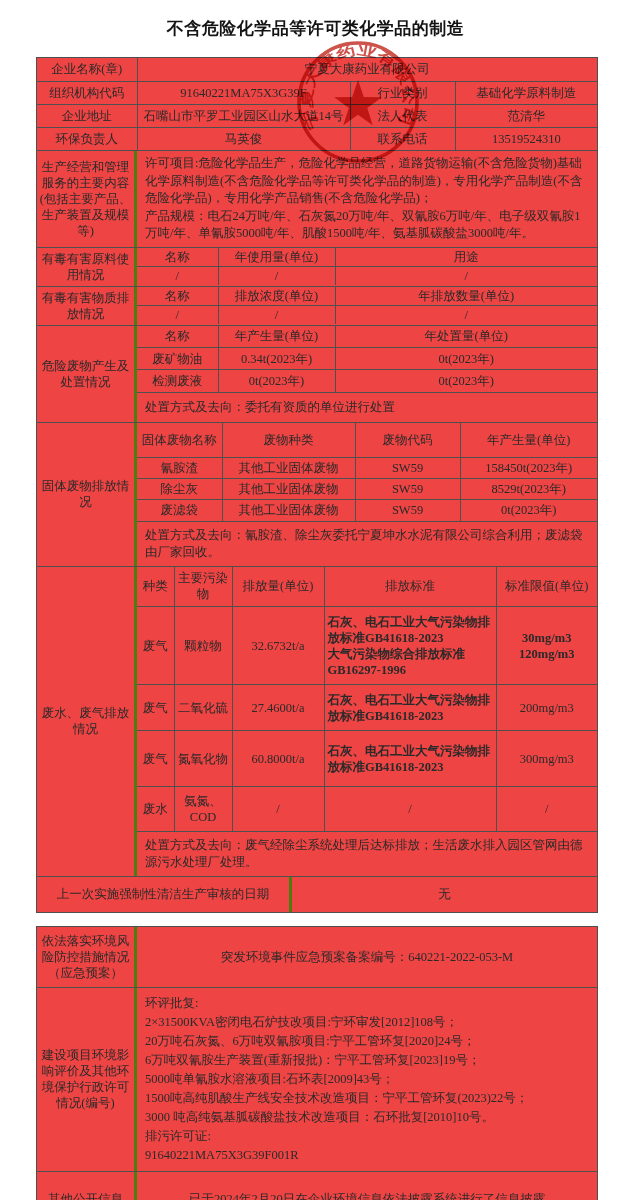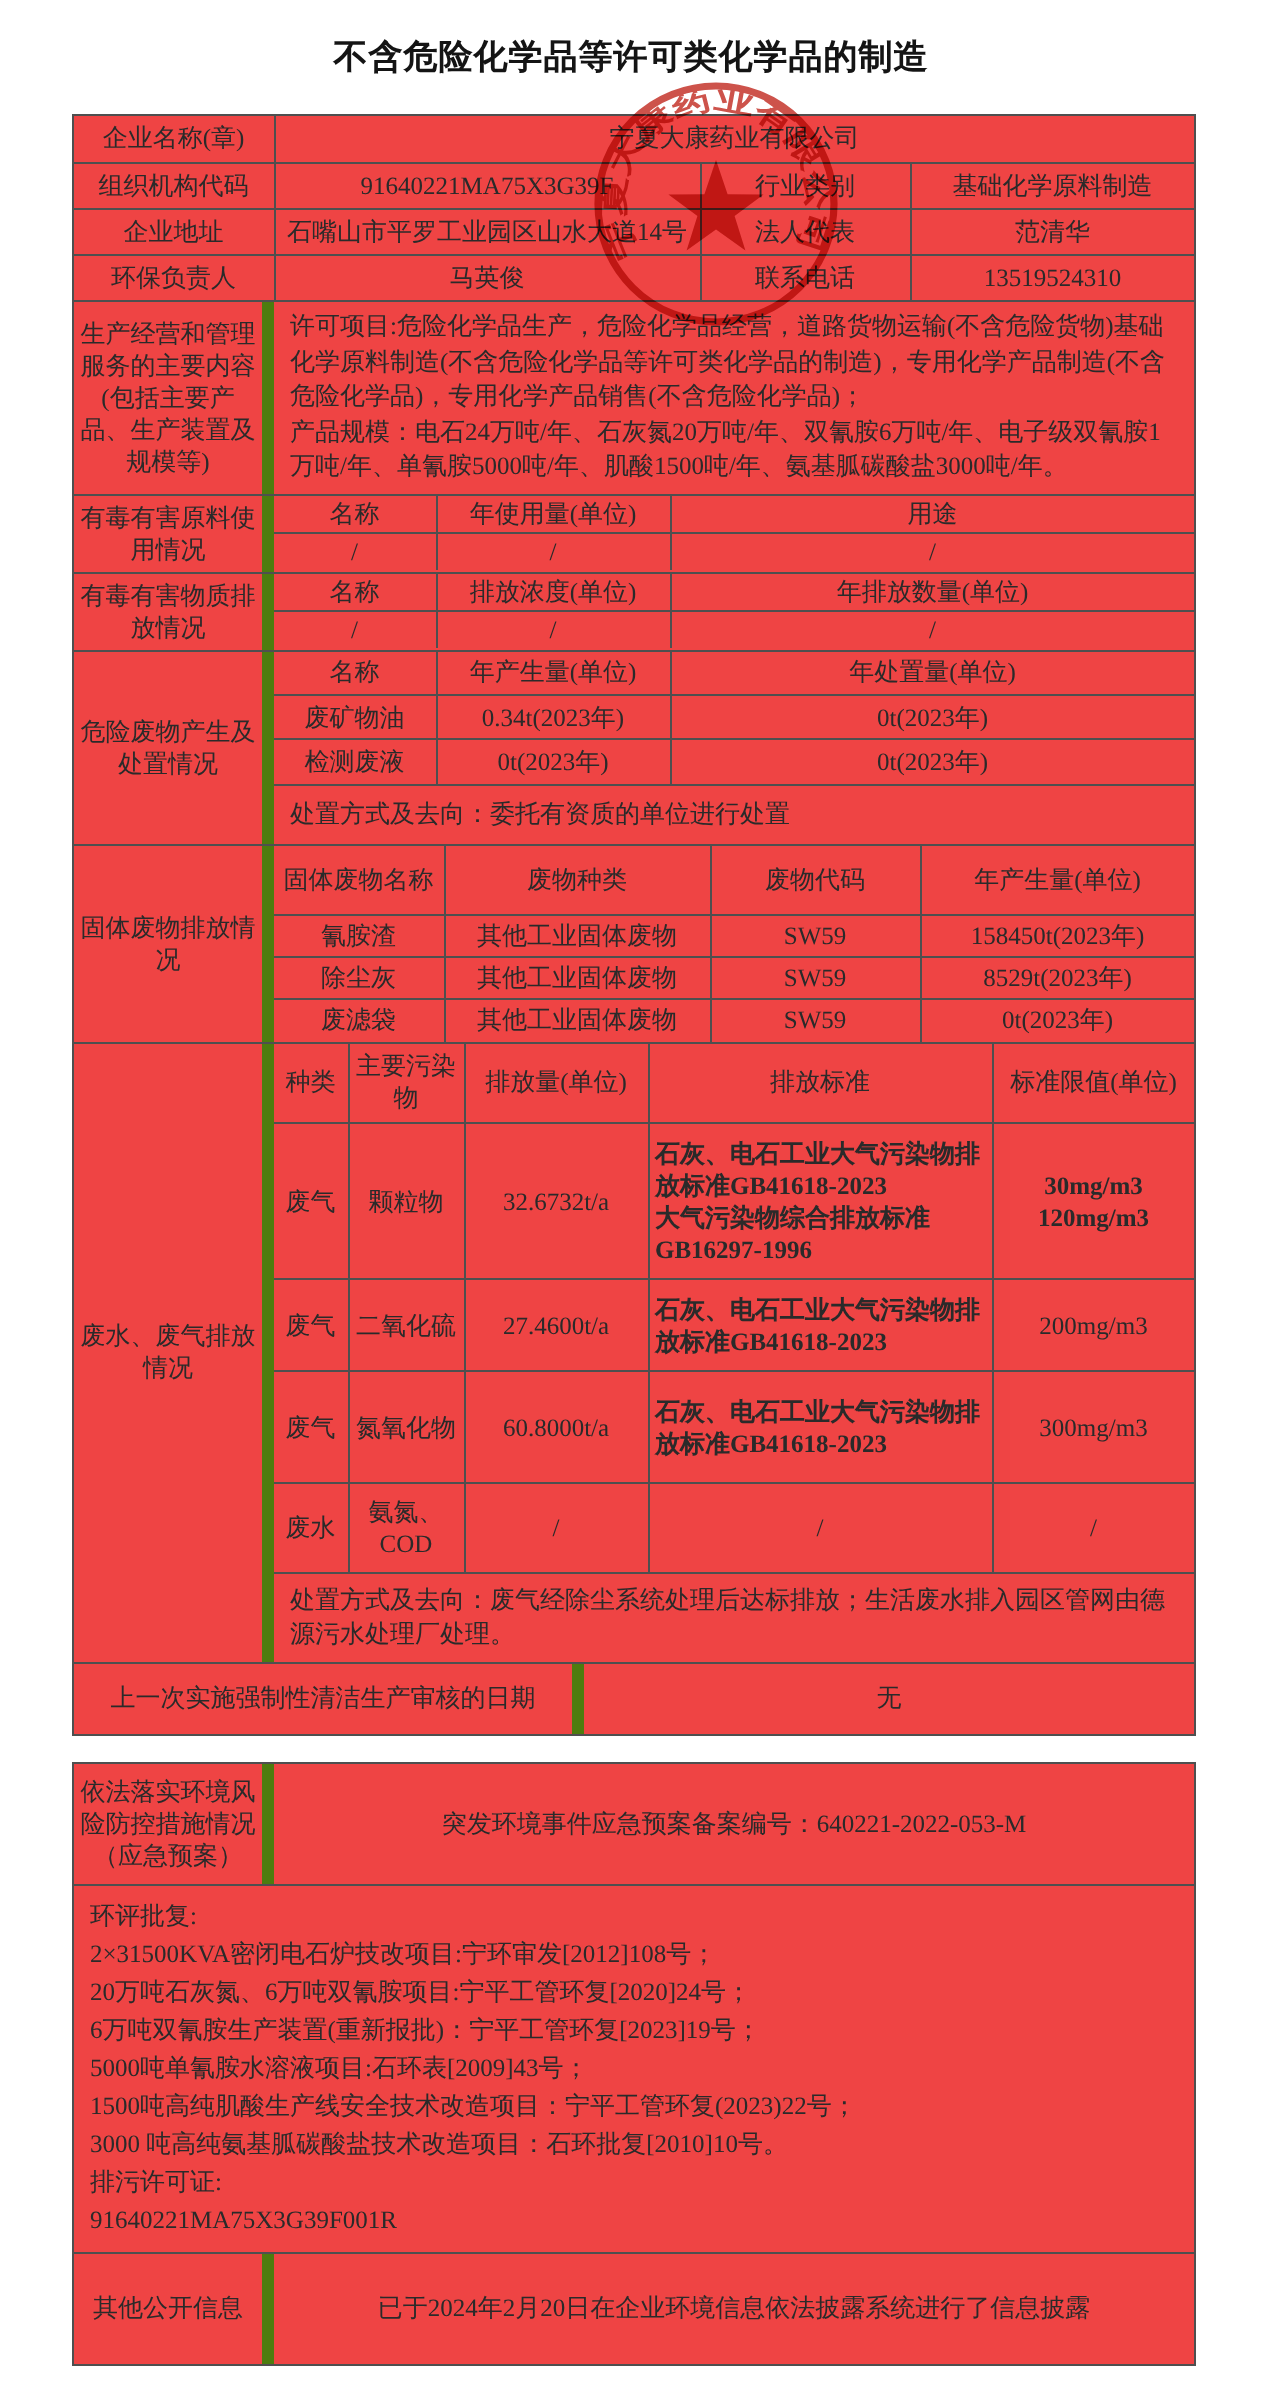--- a/index.html
+++ b/index.html
@@ -30,21 +30,21 @@
     width: 562px;
     margin-left: 36px;
     border: 1px solid #4f4f4f;
     background: #ef4444;
   }
   .tbl2 { margin-top: 13px; }
   .sec { display: flex; border-top: 1px solid #4f4f4f; }
   .sec:first-child { border-top: none; }
   .lab {
     flex: 0 0 100px; width: 100px;
-    border-right: 6px solid #4d7c0f;
+    border-right: 3px solid #4d7c0f;
     display: flex; align-items: center; justify-content: center;
     text-align: center; padding: 3px 2px; line-height: 16px;
   }
   .lab-wide { flex: 0 0 255px; width: 255px; }
   .con { flex: 1; min-width: 0; display: flex; flex-direction: column; }
   .vcenter { justify-content: center; text-align: center; padding: 4px 10px; line-height: 18px; }
   .ccenter { justify-content: center; align-items: center; text-align: center; }
   table { border-collapse: collapse; width: 100%; table-layout: fixed; }
   td {
     border-right: 1px solid #4f4f4f;
@@ -238,20 +238,21 @@
             <td>8529t(2023年)</td>
           </tr>
           <tr style="height:21px">
             <td>废滤袋</td>
             <td>其他工业固体废物</td>
             <td>SW59</td>
             <td>0t(2023年)</td>
           </tr>
         </tbody>
           </table>
+        <div class="disposal disposal-tall">处置方式及去向：氰胺渣、除尘灰委托宁夏坤水水泥有限公司综合利用；废滤袋由厂家回收。</div>
       </div>
     </div>
 
     <div class="sec">
       <div class="lab">废水、废气排放情况</div>
       <div class="con">
         <table>
           <colgroup>
               <col style="width:37px">
               <col style="width:58px">
@@ -311,20 +312,21 @@
   </div>
 
   <div class="tbl tbl2">
 
     <div class="sec" style="min-height:60px">
       <div class="lab">依法落实环境风险防控措施情况（应急预案）</div>
       <div class="con vcenter">突发环境事件应急预案备案编号：640221-2022-053-M</div>
     </div>
 
     <div class="sec">
+      <div class="lab">建设项目环境影响评价及其他环境保护行政许可情况(编号)</div>
       <div class="con">
         <div class="blk blk-eia" style="min-height:180px">环评批复:
 2×31500KVA密闭电石炉技改项目:宁环审发[2012]108号；
 20万吨石灰氮、6万吨双氰胺项目:宁平工管环复[2020]24号；
 6万吨双氰胺生产装置(重新报批)：宁平工管环复[2023]19号；
 5000吨单氰胺水溶液项目:石环表[2009]43号；
 1500吨高纯肌酸生产线安全技术改造项目：宁平工管环复(2023)22号；
 3000 吨高纯氨基胍碳酸盐技术改造项目：石环批复[2010]10号。
 排污许可证:
 91640221MA75X3G39F001R</div>

